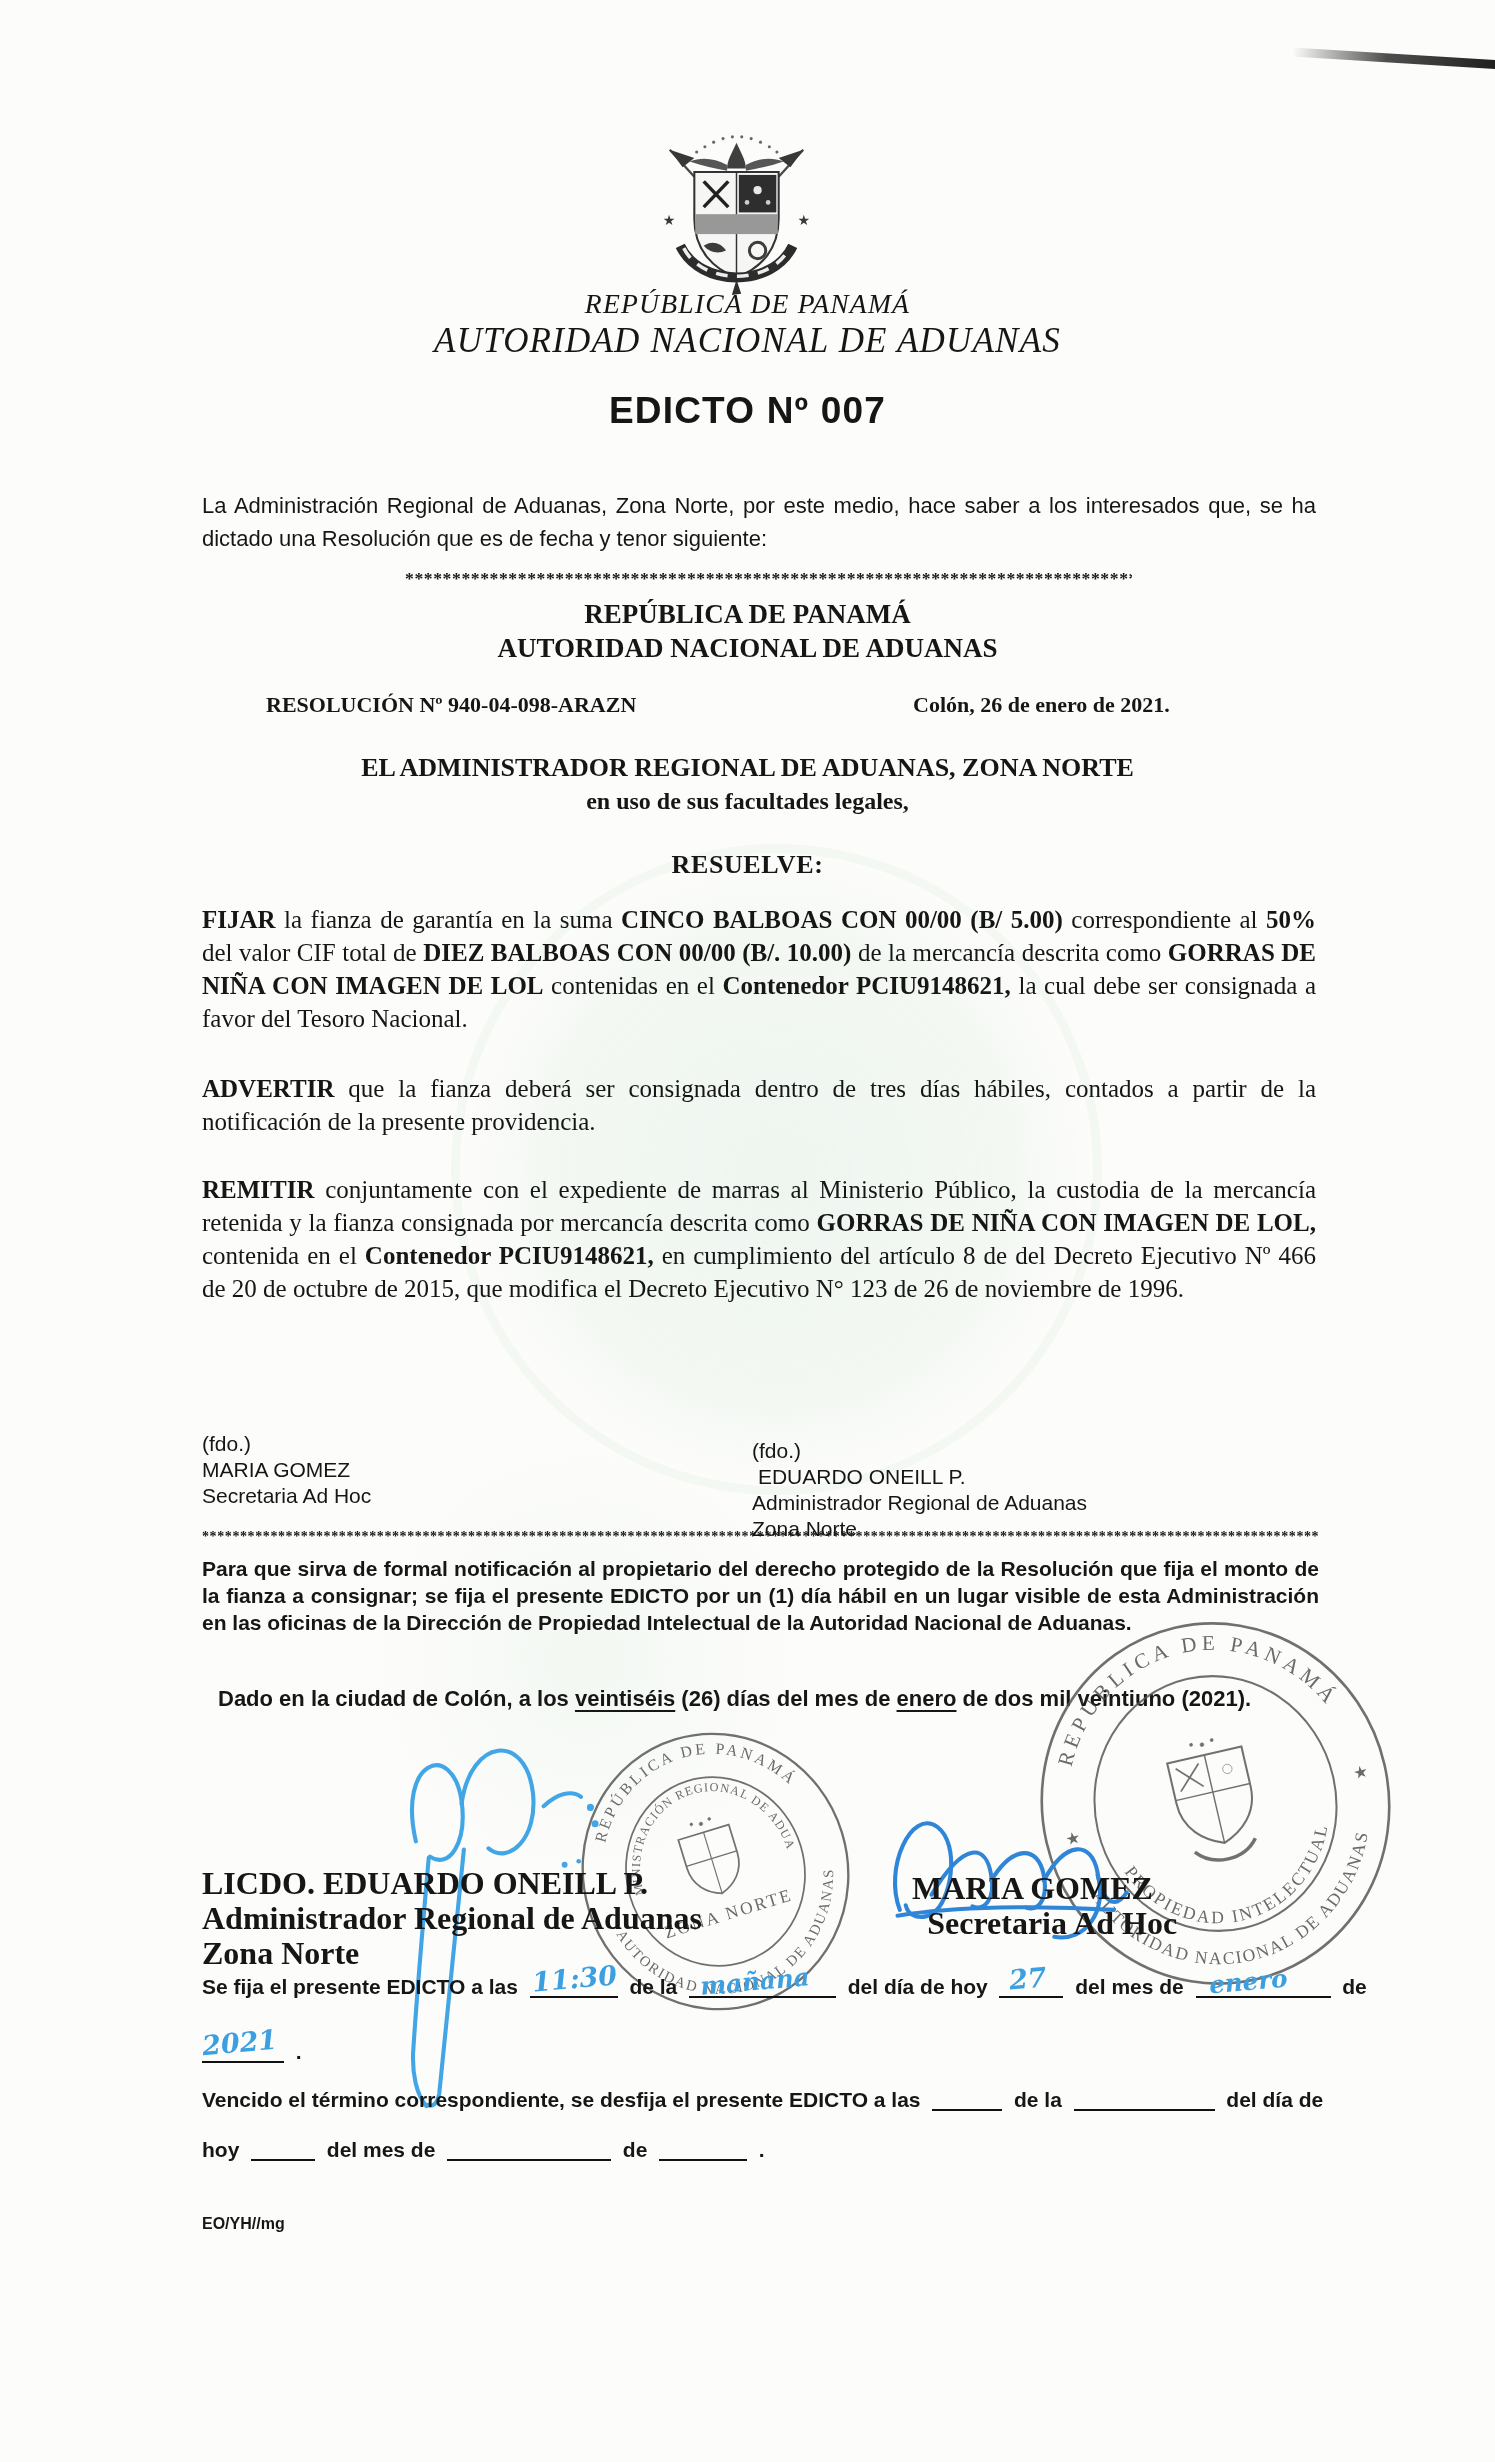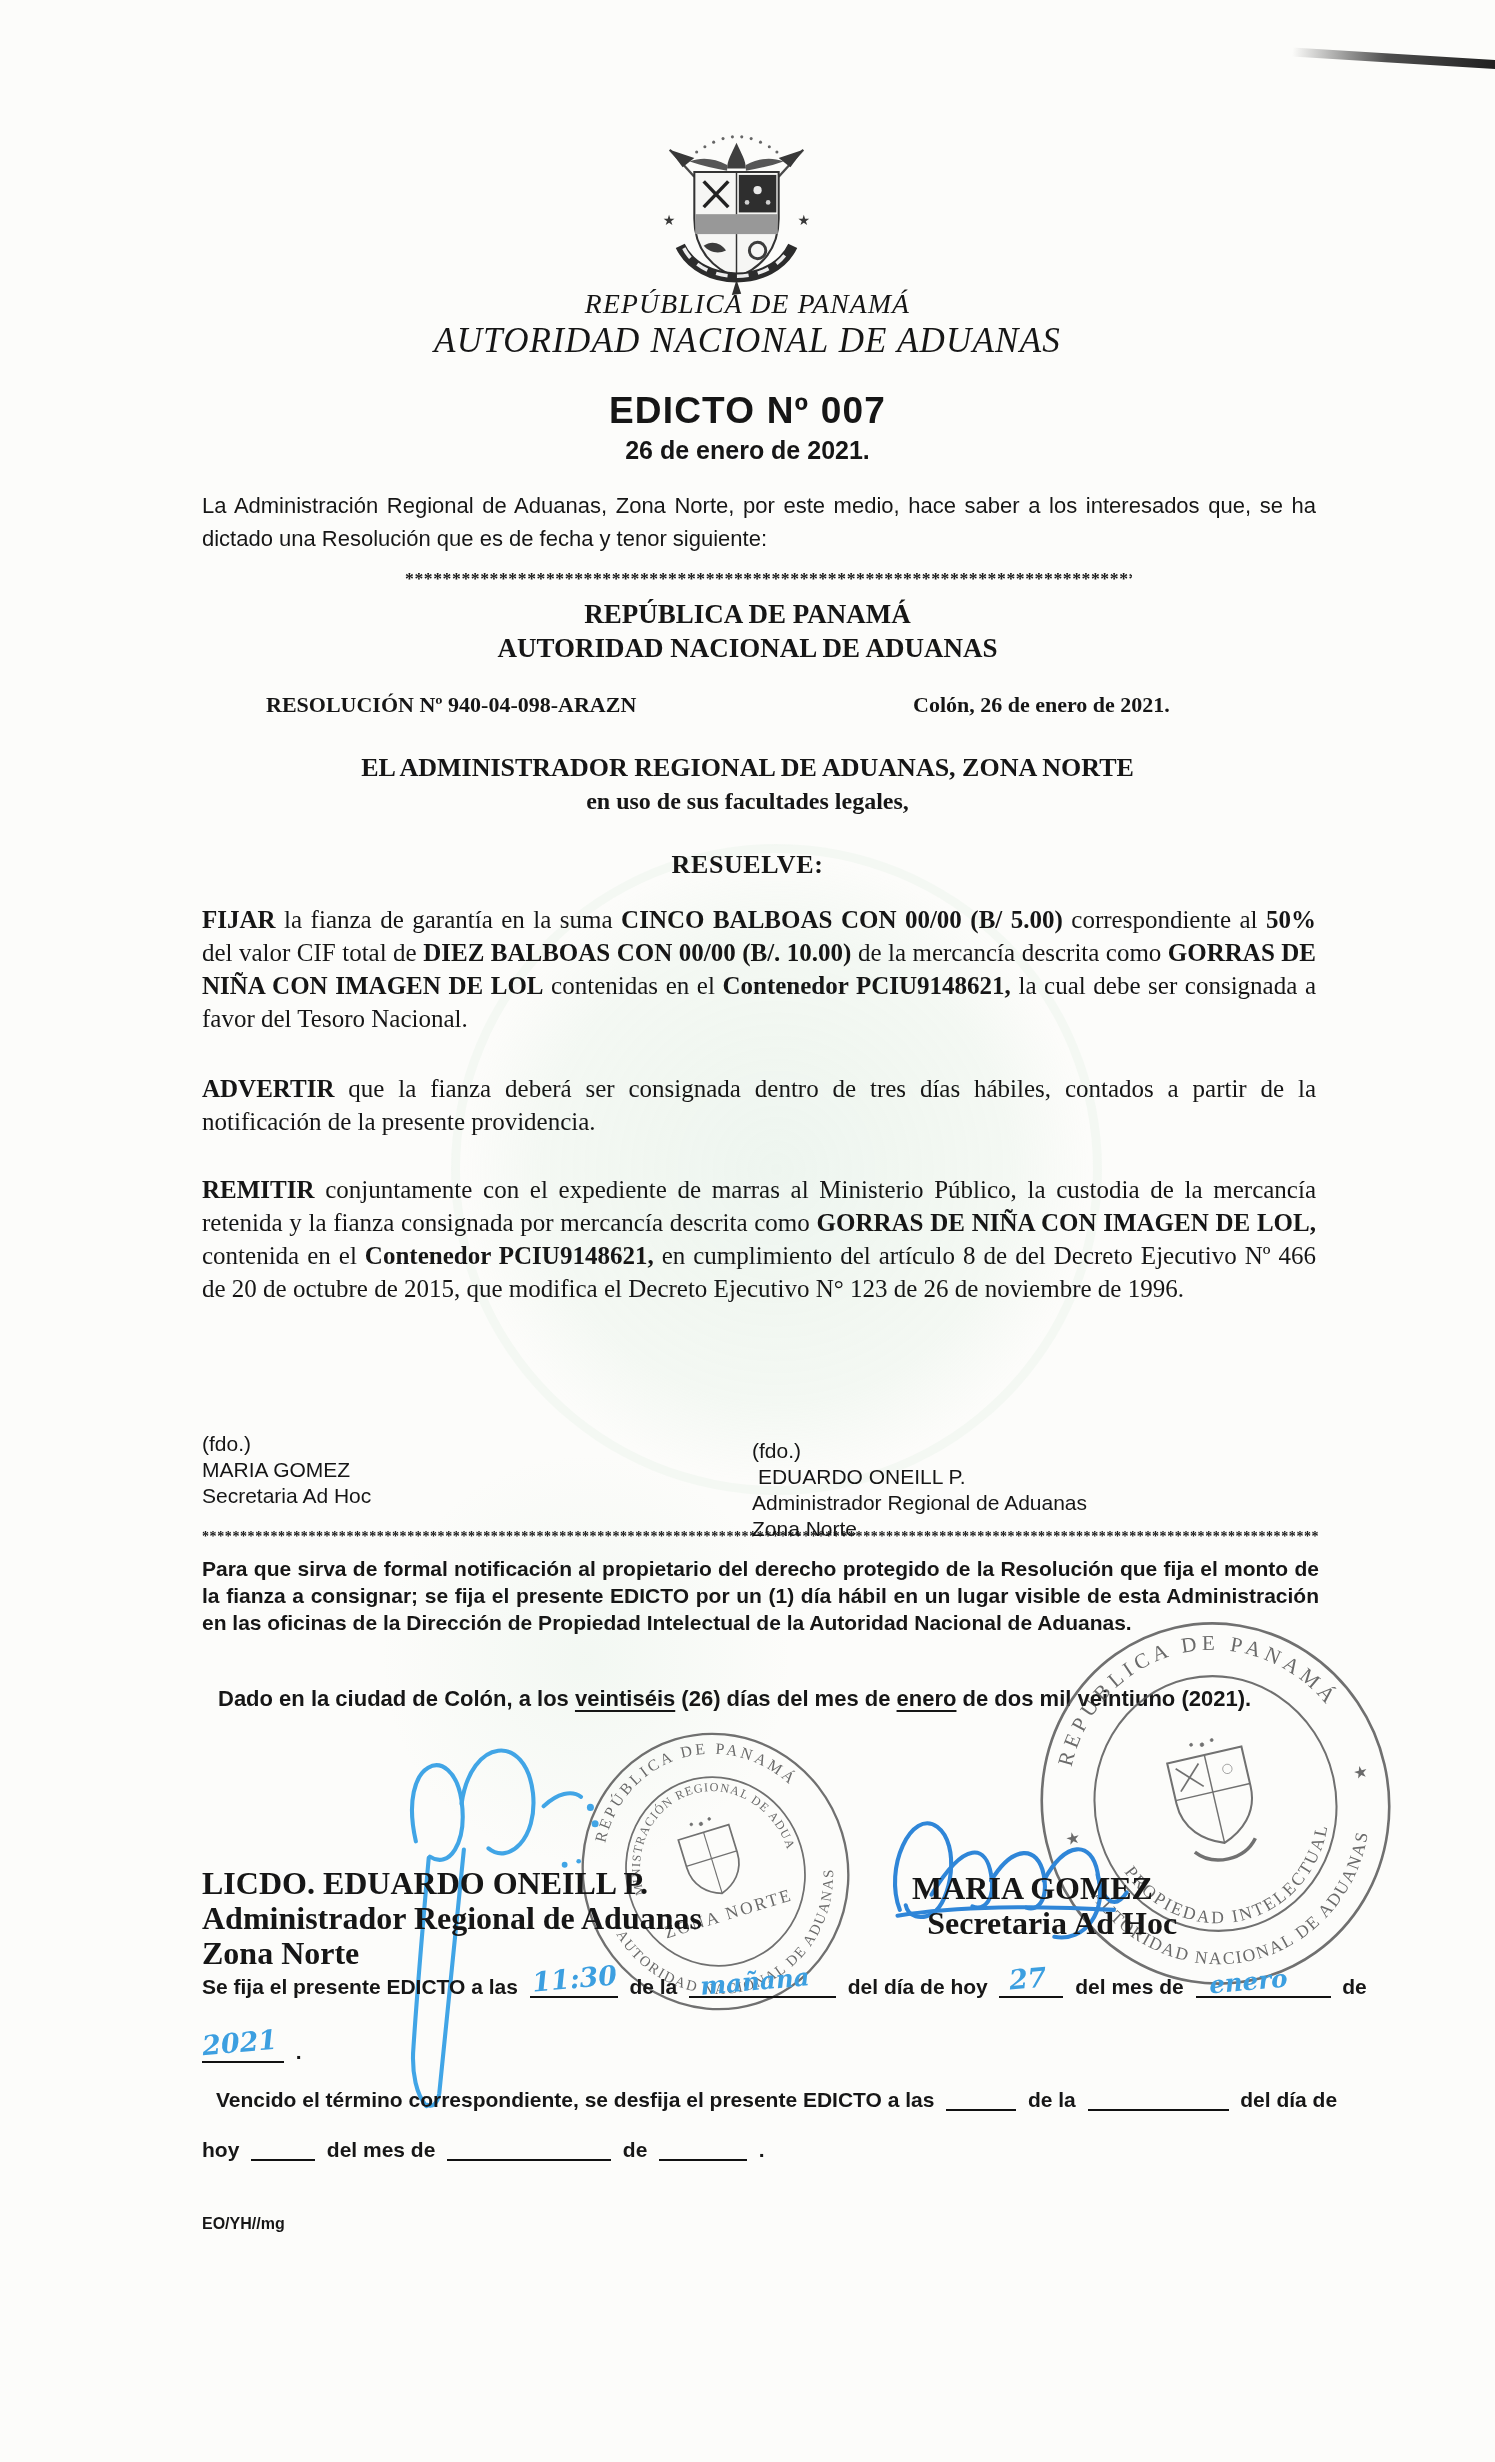--- a/index.html
+++ b/index.html
@@ -97,21 +97,20 @@
     <text x="8" y="160" font-size="24" fill="#3a3a3a">★</text>
     <text x="238" y="160" font-size="24" fill="#3a3a3a">★</text>
     <path d="M38 196 C72 268 196 268 230 196" fill="none" stroke="#2c2c2c" stroke-width="17"></path>
     <path d="M44 200 C76 264 192 264 224 200" fill="none" stroke="#ededed" stroke-width="6" stroke-dasharray="20 16"></path>
     <path d="M134 254 L126 280 L142 278 Z" fill="#2e2e2e"></path>
   </svg>
 
   <div class="abs center h-rep" style="top:288px;">REPÚBLICA DE PANAMÁ</div>
   <div class="abs center h-aut" style="top:321px;">AUTORIDAD NACIONAL DE ADUANAS</div>
   <div class="abs center h-edicto" style="top:390px;">EDICTO Nº 007</div>
-  <div class="abs center h-date" style="top:436px;">26 de enero de 2021.</div>
 
   <div class="abs intro" style="top:489px;">La Administración Regional de Aduanas, Zona Norte, por este medio, hace saber a los interesados que, se ha dictado una Resolución que es de fecha y tenor siguiente:</div>
 
   <div class="abs sep" style="left:405px;top:568px;width:727px;">******************************************************************************</div>
 
   <div class="abs center rep2" style="top:599px;">REPÚBLICA DE PANAMÁ</div>
   <div class="abs center rep2" style="top:633px;">AUTORIDAD NACIONAL DE ADUANAS</div>
 
   <div class="abs resrow" style="left:266px;top:692px;">RESOLUCIÓN Nº 940-04-098-ARAZN</div>
   <div class="abs resrow" style="left:913px;top:692px;">Colón, 26 de enero de 2021.</div>
@@ -261,21 +260,21 @@
     </span>
     <span>de</span>
   </div>
   <div class="abs fixline" style="top:2037px;">
     <span class="blank w140" style="margin-left:0;">
       <span class="hand" style="left:0;bottom:2.3px;">2021</span>
     </span>
     <span>.</span>
   </div>
 
-  <div class="abs fixline" style="top:2085px;text-align:center;">
+  <div class="abs fixline" style="top:2085px;">
     <span>Vencido el término correspondiente, se desfija el presente EDICTO a las</span>
     <span class="blank bw120"></span>
     <span>de la</span>
     <span class="blank bw240"></span>
     <span>del día de</span>
   </div>
   <div class="abs fixline" style="top:2135px;">
     <span>hoy</span>
     <span class="blank bw110"></span>
     <span>del mes de</span>

